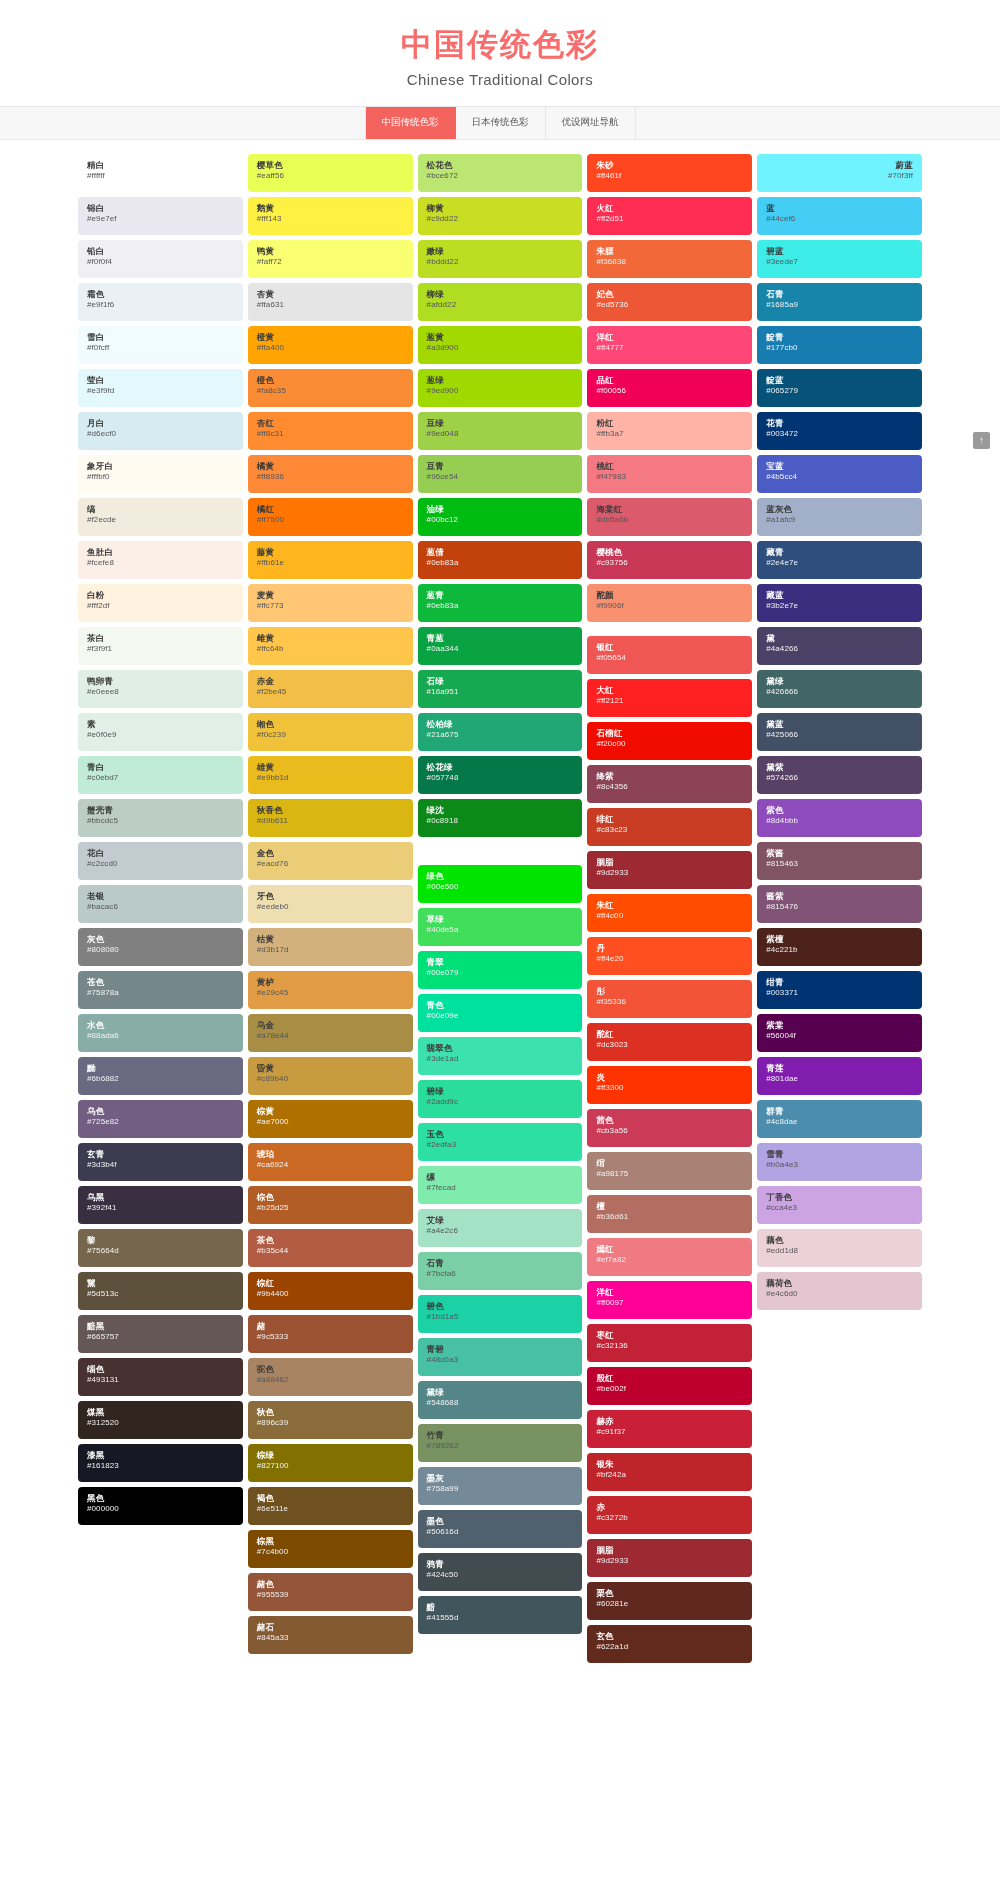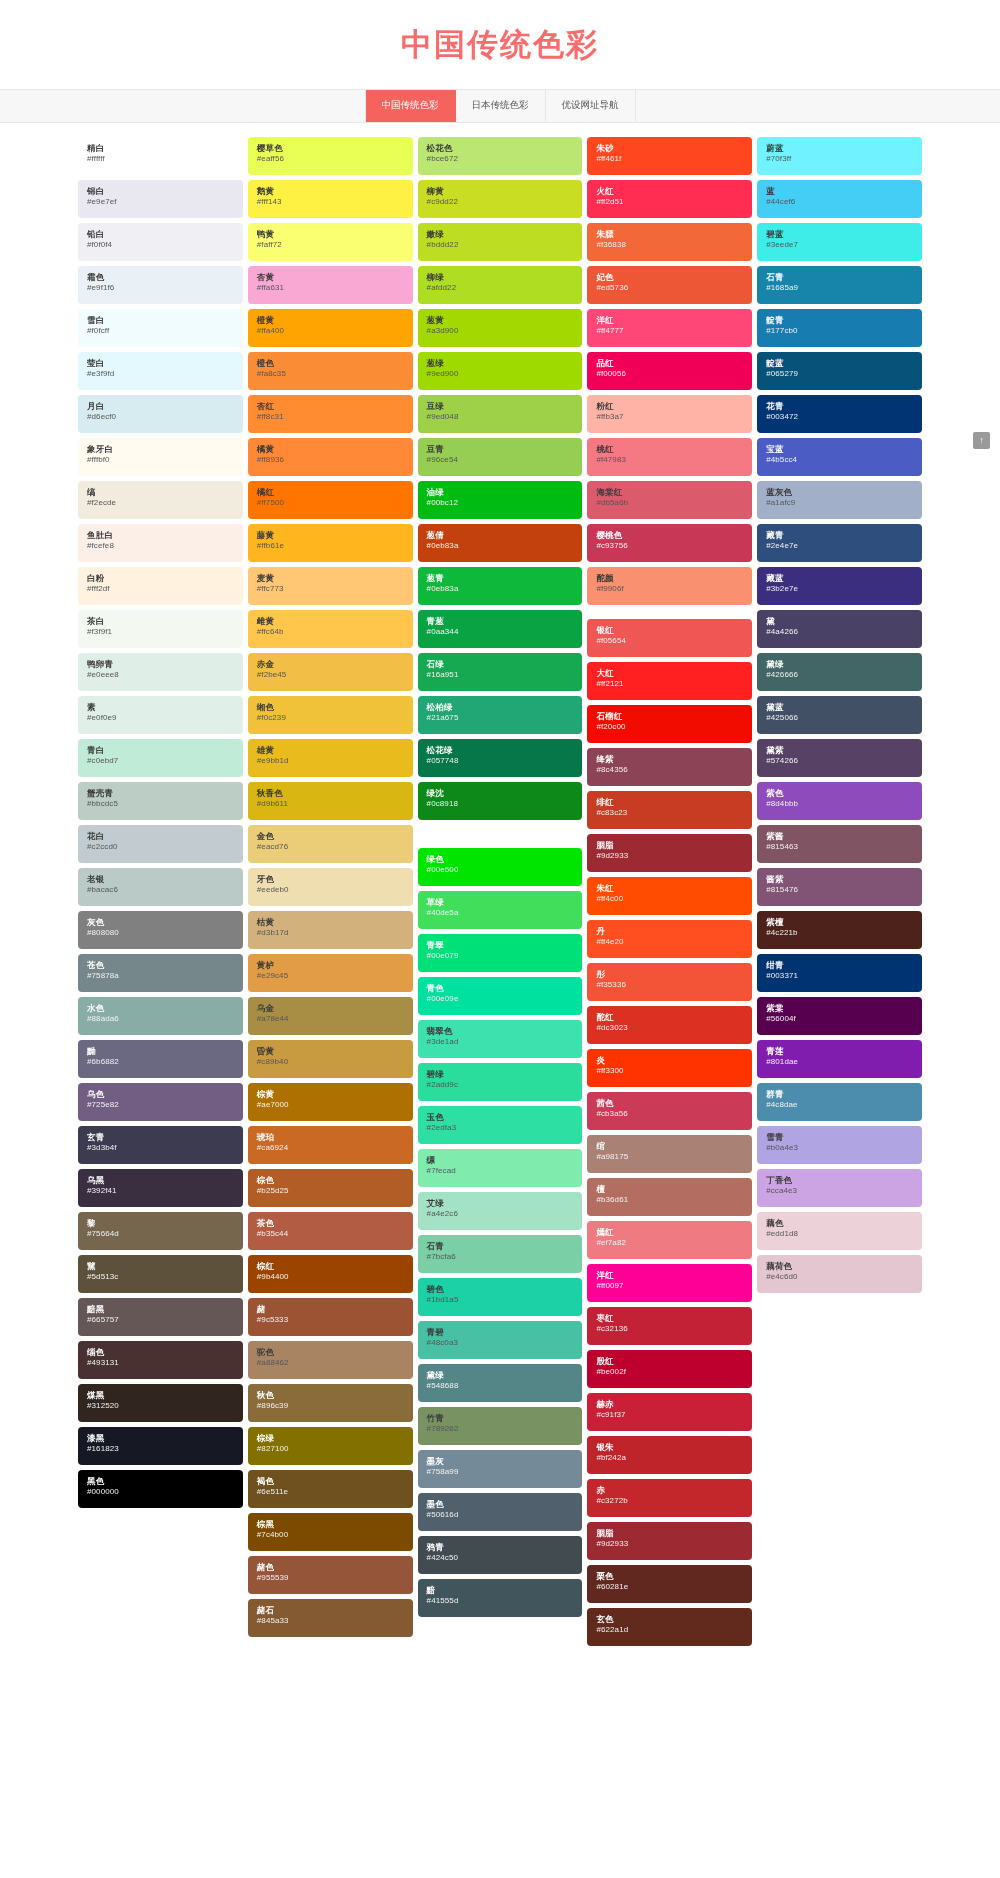--- a/index.html
+++ b/index.html
@@ -133,20 +133,21 @@
   .footer-line2 { font-size: 8px; color: #a9a9b4; line-height: 1.7; margin-top: 2px; }
   .footer-line2 a { color: #8b82c9; text-decoration: none; }
 </style>
 </head>
 <body>
 
 <div id="root">
 
   <header class="site-header">
     <h1 class="site-title">中国传统色彩</h1>
+    <p class="site-subtitle">Chinese Traditional Colors</p>
   </header>
 
   <nav class="navbar">
     <div class="nav-inner">
         <div class="nav-item active">
           <span>中国传统色彩</span>
         </div>
         <div class="nav-item">
           <span>日本传统色彩</span>
         </div>
@@ -295,21 +296,21 @@
           <span class="sw-hex">#eaff56</span>
         </div>
         <div class="swatch light" style="background: rgb(255, 241, 67);">
           <span class="sw-name">鹅黄</span>
           <span class="sw-hex">#fff143</span>
         </div>
         <div class="swatch light" style="background: rgb(250, 255, 114);">
           <span class="sw-name">鸭黄</span>
           <span class="sw-hex">#faff72</span>
         </div>
-        <div class="swatch light" style="background: #f9a8d4;">
+        <div class="swatch light" style="background: #e5e5e5;">
           <span class="sw-name">杏黄</span>
           <span class="sw-hex">#ffa631</span>
         </div>
         <div class="swatch light" style="background: rgb(255, 164, 0);">
           <span class="sw-name">橙黄</span>
           <span class="sw-hex">#ffa400</span>
         </div>
         <div class="swatch light" style="background: rgb(250, 140, 53);">
           <span class="sw-name">橙色</span>
           <span class="sw-hex">#fa8c35</span>
@@ -705,21 +706,21 @@
         <div class="swatch dark" style="background: rgb(96, 40, 30);">
           <span class="sw-name">栗色</span>
           <span class="sw-hex">#60281e</span>
         </div>
         <div class="swatch dark" style="background: rgb(98, 42, 29);">
           <span class="sw-name">玄色</span>
           <span class="sw-hex">#622a1d</span>
         </div>
       </div>
       <div class="palette-col">
-        <div class="swatch light" style="background: rgb(112, 243, 255);">
+        <div class="swatch light" style="background: rgb(112, 243, 255); text-align: right;">
           <span class="sw-name">蔚蓝</span>
           <span class="sw-hex">#70f3ff</span>
         </div>
         <div class="swatch light" style="background: rgb(68, 206, 246);">
           <span class="sw-name">蓝</span>
           <span class="sw-hex">#44cef6</span>
         </div>
         <div class="swatch light" style="background: rgb(62, 237, 231);">
           <span class="sw-name">碧蓝</span>
           <span class="sw-hex">#3eede7</span>

